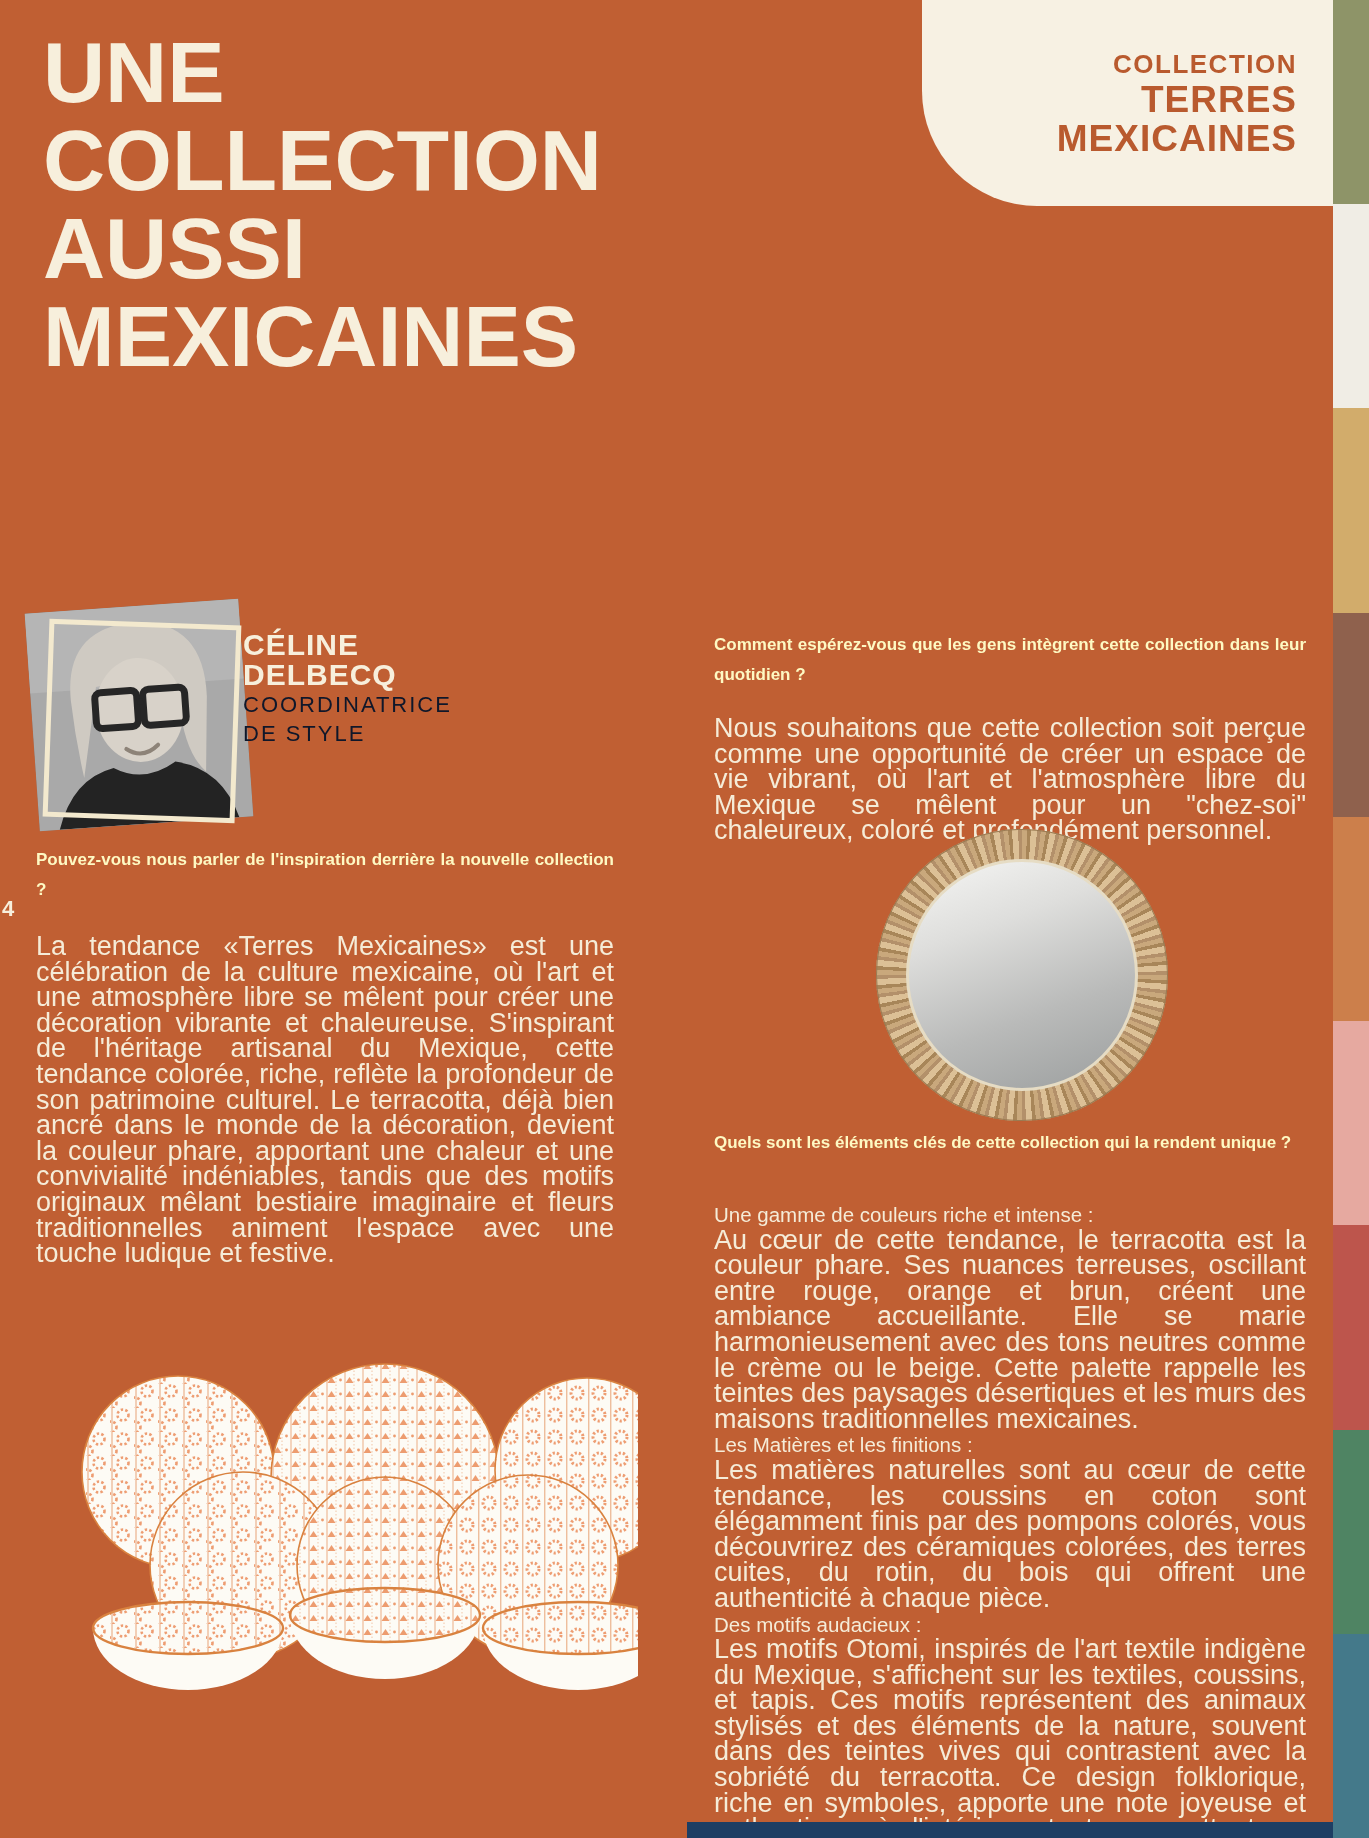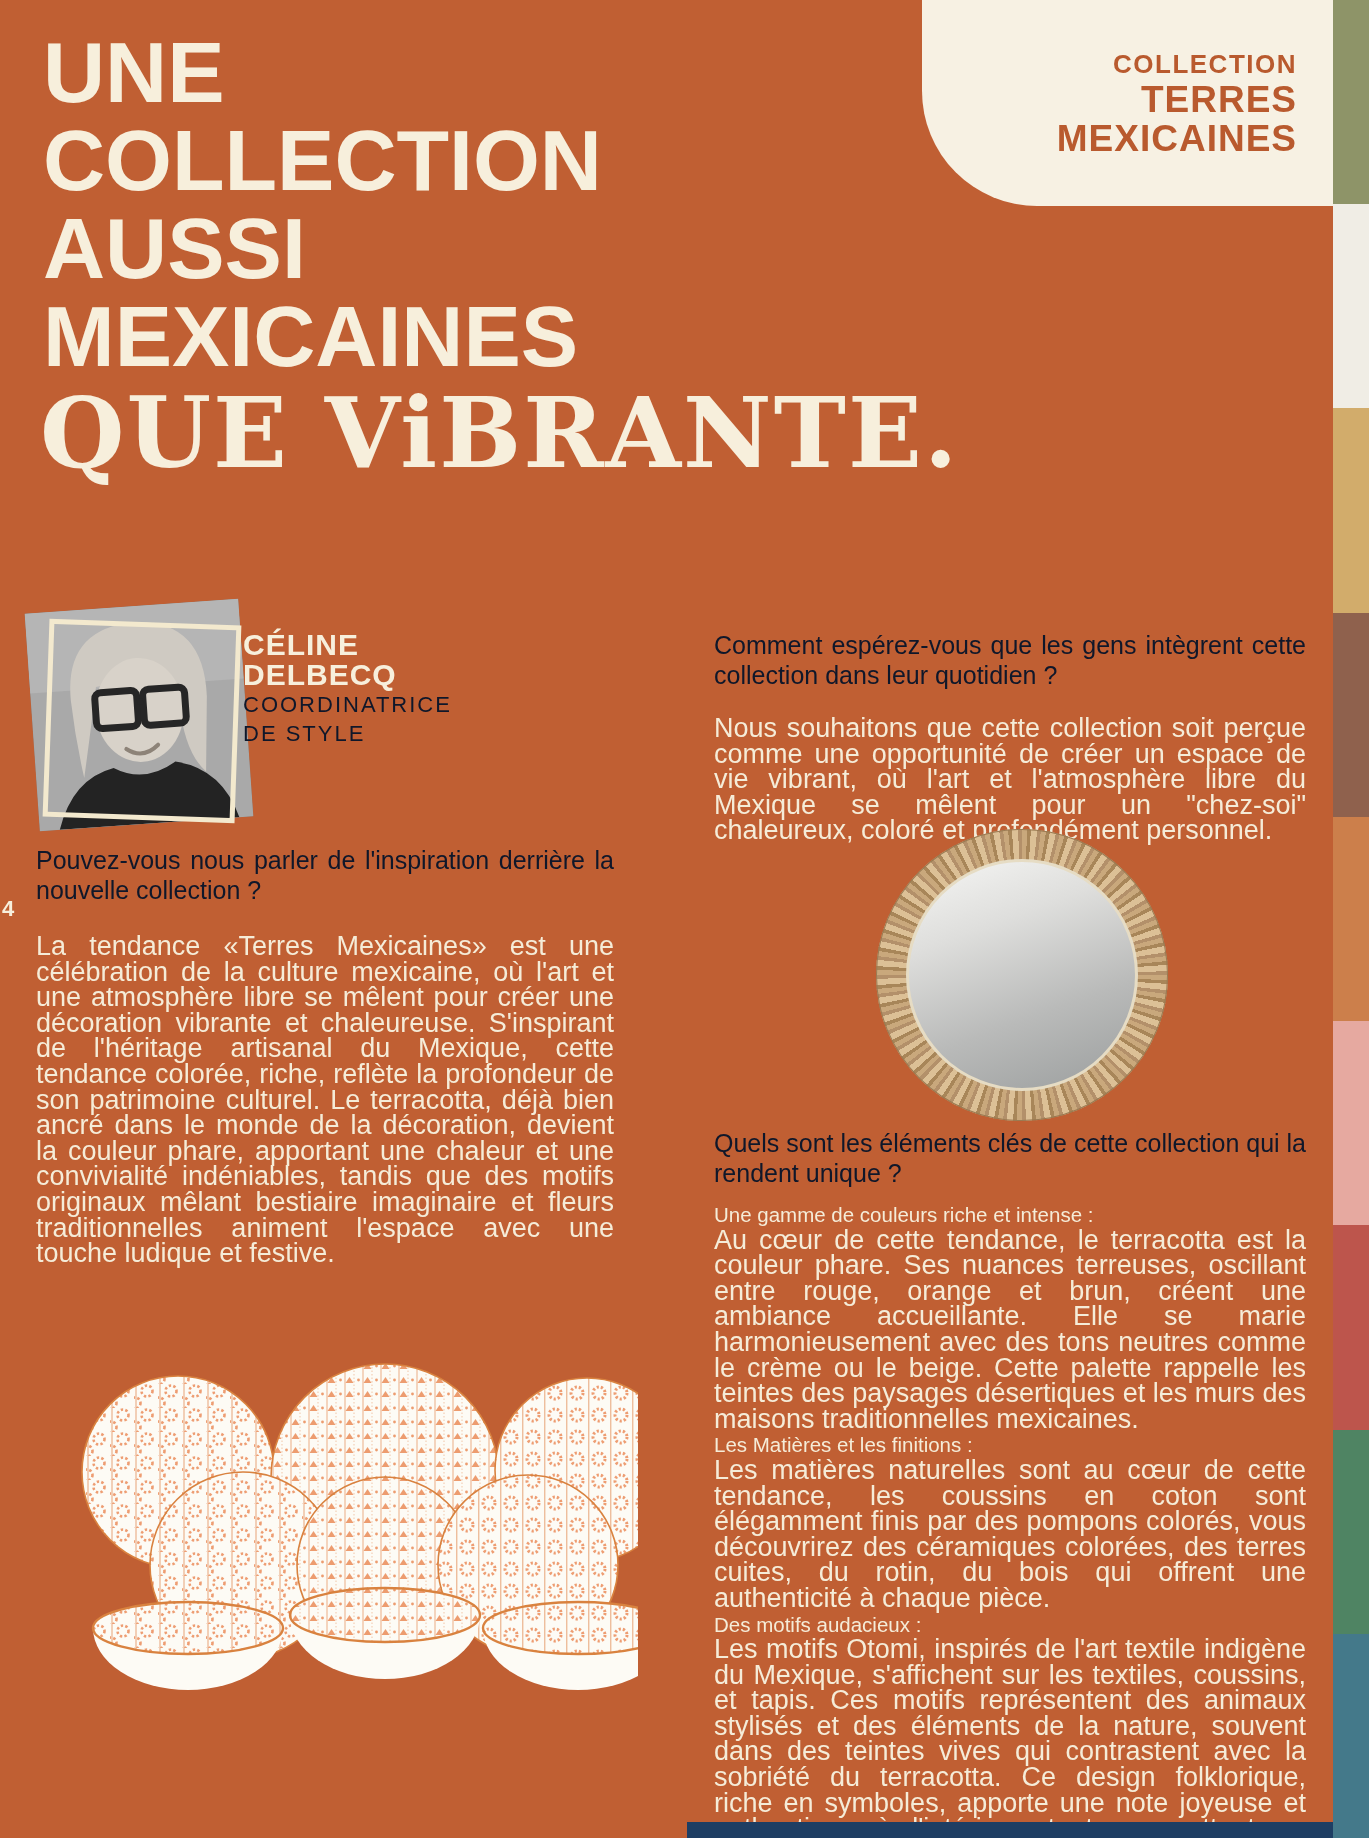--- a/index.html
+++ b/index.html
@@ -35,21 +35,21 @@
   
   .photo-wrap{position:absolute;left:38px;top:604px;width:206px;height:224px;}
   .photo-bg{position:absolute;left:-6px;top:2px;width:214px;height:218px;background:#8f8f8f;
     transform:rotate(-4deg);overflow:hidden;}
   .photo-frame{position:absolute;left:8px;top:18px;width:182px;height:188px;
     border:5px solid #F3E9CE;transform:rotate(2deg);}
   .profile-text{position:absolute;left:243px;top:630px;width:260px;}
   .profile-name{font-size:30px;font-weight:700;letter-spacing:1px;line-height:30px;}
   .profile-role{font-size:22px;font-weight:400;letter-spacing:2px;line-height:29px;color:#0f172a;}
   
-  .q{font-size:25px;font-weight:400;line-height:30px;text-align:justify;color:#0f172a;}
+  .q{font-size:17px;font-weight:700;line-height:30px;text-align:justify;color:#fef9c3;}
   .a{font-size:27px;font-weight:400;line-height:25.6px;text-align:justify;color:#F5ECD8;}
   .lead{font-size:20.5px;font-weight:400;line-height:25.6px;text-align:left;color:#F5ECD8;}
   .col-left{position:absolute;left:36px;width:578px;}
   .col-right{position:absolute;left:714px;width:592px;}
   .q-left{top:845px;}
   .a-left{top:934px;}
   .q1-right{top:630px;}
   .a1-right{top:716px;}
   .q2-right{top:1128px;}
   .a2-right{top:1202px;}
@@ -74,21 +74,20 @@
 <body>
 
 <div class="page" style="background: rgb(192, 95, 51);">
 
   <div class="headline">
     <div>UNE</div>
     <div>COLLECTION</div>
     <div>AUSSI</div>
     <div>MEXICAINES</div>
   </div>
-  <div class="tagline">QUE ViBRANTE.</div>
 
   <div class="badge">
     <div class="b-small">COLLECTION</div>
     <div class="b-big">TERRES</div>
     <div class="b-big">MEXICAINES</div>
   </div>
 
   <div class="palette-strip">
       <div class="swatch" style="background: rgb(142, 148, 104);"></div>
       <div class="swatch" style="background: rgb(240, 237, 229);"></div>

